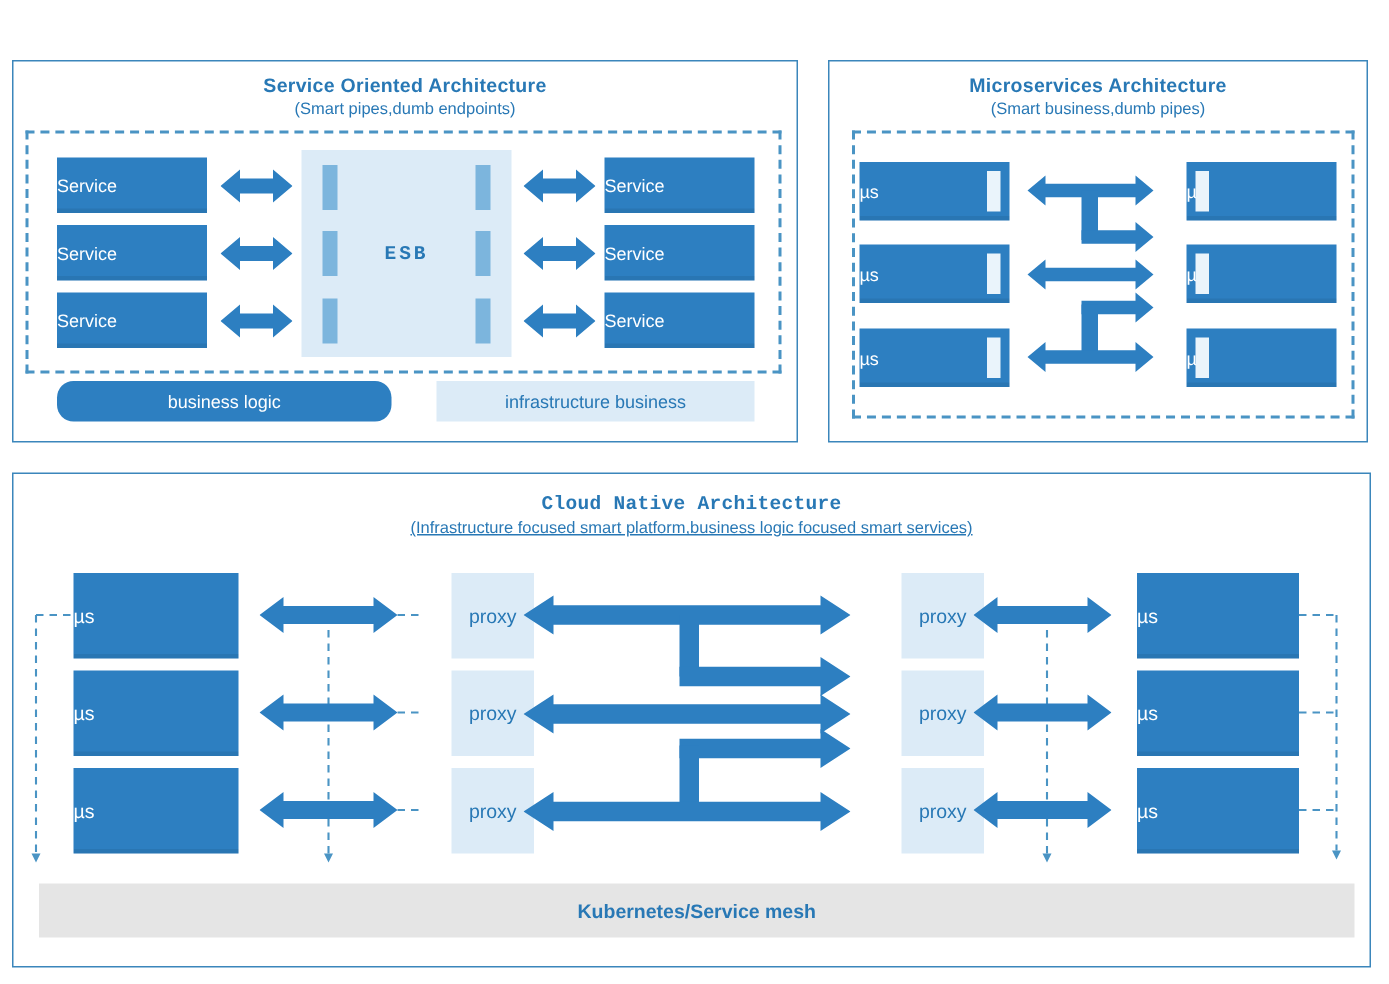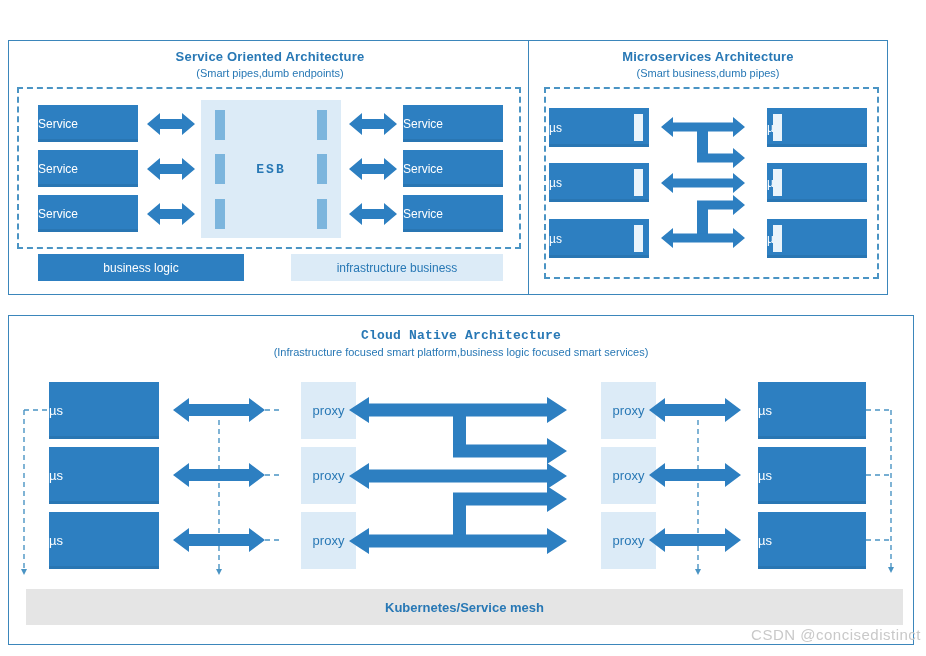--- a/index.html
+++ b/index.html
@@ -91,29 +91,29 @@
     <div class="box-dark" style="left:394px;top:64px;width:100px;height:37px;">
         <span>Service</span>
       </div>
     <div class="box-dark" style="left:394px;top:109px;width:100px;height:37px;">
         <span>Service</span>
       </div>
     <div class="box-dark" style="left:394px;top:154px;width:100px;height:37px;">
         <span>Service</span>
       </div>
 
-    <div class="legend-dark" style="left:29px;top:213px;width:206px;height:27px;">
+    <div class="legend-dark" style="left:29px;top:213px;width:223px;height:27px;border-radius:11px;">
         <span>business logic</span>
       </div>
     <div class="legend-light" style="left:282px;top:213px;width:212px;height:27px;">
         <span>infrastructure business</span>
       </div>
   </div>
 
-  <div class="panel" style="left:528px;top:40px;width:360px;height:255px;">
+  <div class="panel" style="left:552px;top:40px;width:360px;height:255px;">
     <div class="ptitle" style="top:8px;">Microservices Architecture</div>
     <div class="psub" style="top:26px;">(Smart business,dumb pipes)</div>
     <div class="dashedrect" style="left:15px;top:46px;width:335px;height:192px;"></div>
 
     <div class="box-dark" style="left:20px;top:67px;width:100px;height:39px;">
         <span>µs</span>
         <div class="us-bar" style="right:6px;"></div>
       </div>
     <div class="box-dark" style="left:20px;top:122px;width:100px;height:39px;">
         <span>µs</span>
@@ -143,21 +143,21 @@
         <span>µs</span>
       </div>
     <div class="box-dark" style="left:238px;top:178px;width:100px;height:39px;">
         <div class="us-bar" style="left:6px;"></div>
         <span>µs</span>
       </div>
   </div>
 
   <div class="panel" style="left:8px;top:315px;width:906px;height:330px;">
     <div class="ptitle" style="top:12px;font-family:Liberation Mono, monospace;">Cloud Native Architecture</div>
-    <div class="psub" style="top:30px;">(Infrastructure focused smart platform,business logic focused smart services)</div>
+    <div class="psub" style="top:30px;text-decoration:underline;">(Infrastructure focused smart platform,business logic focused smart services)</div>
 
     <svg class="dash-overlay" width="906" height="330">
       <path class="dl" d="M15,94 H40"></path>
       <path class="dl" d="M15,94 V253"></path>
       <polygon class="dt" points="12,253 18,253 15,259"></polygon>
       <path class="dl" d="M210,104 V253"></path>
       <polygon class="dt" points="207,253 213,253 210,259"></polygon>
       <path class="dl" d="M256,94 H272"></path>
       <path class="dl" d="M256,159 H272"></path>
       <path class="dl" d="M256,224 H272"></path>
@@ -241,14 +241,13 @@
       </div>
     <div class="box-dark usbig" style="left:749px;top:196px;width:108px;height:57px;">
         <span>µs</span>
       </div>
 
     <div class="kube" style="left:17px;top:273px;width:877px;height:36px;">
         <span>Kubernetes/Service mesh</span>
       </div>
   </div>
 
-  <div id="watermark">CSDN @concisedistinct</div>
 </div>
 
 </body></html>

